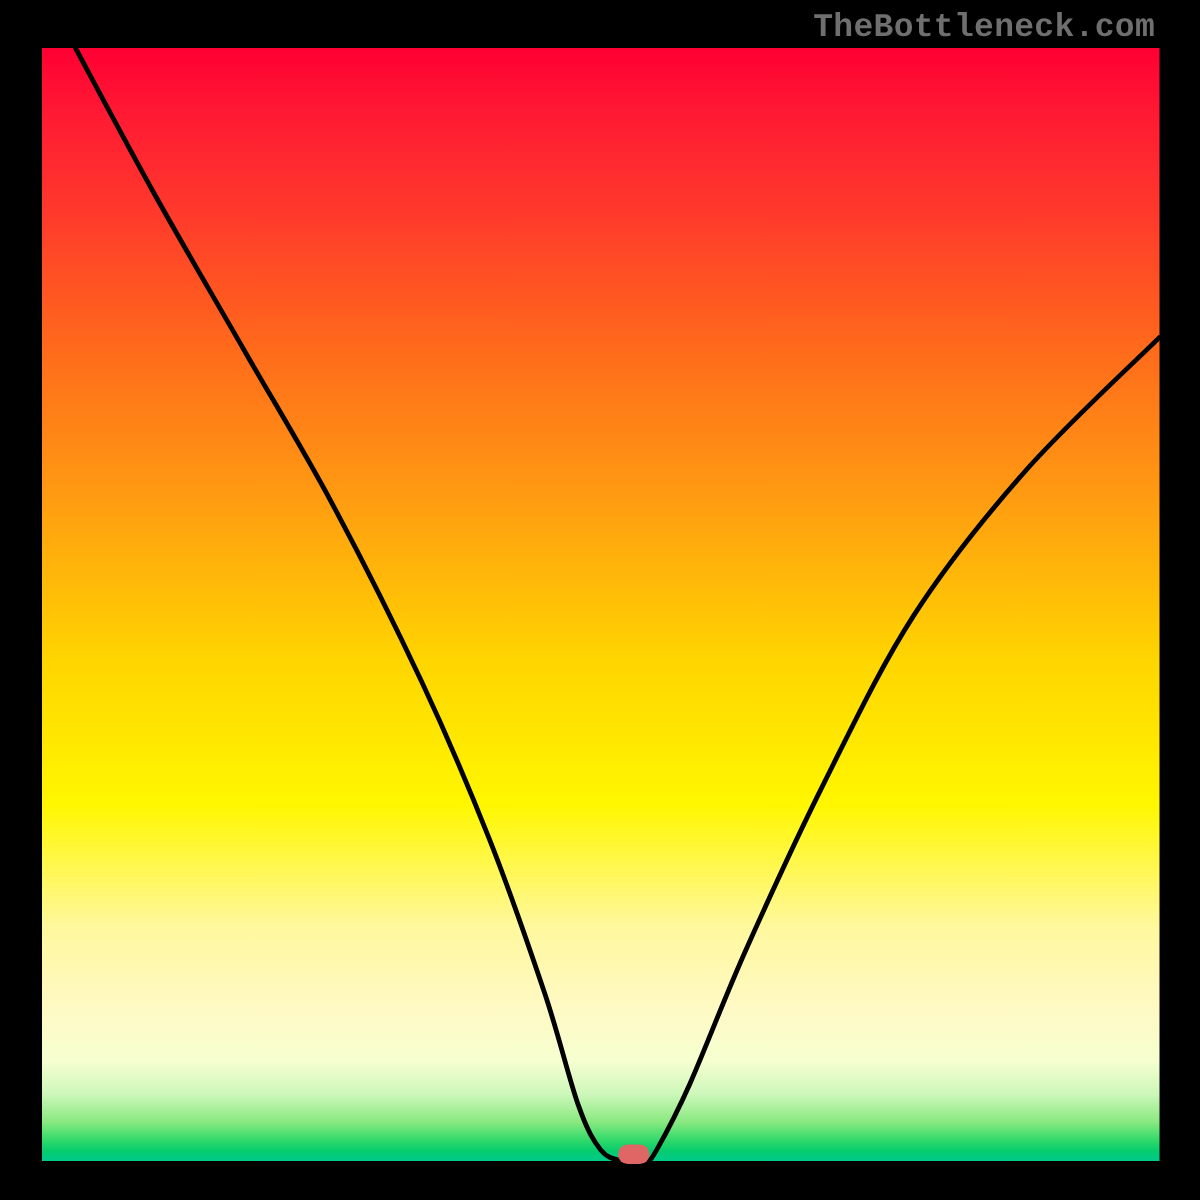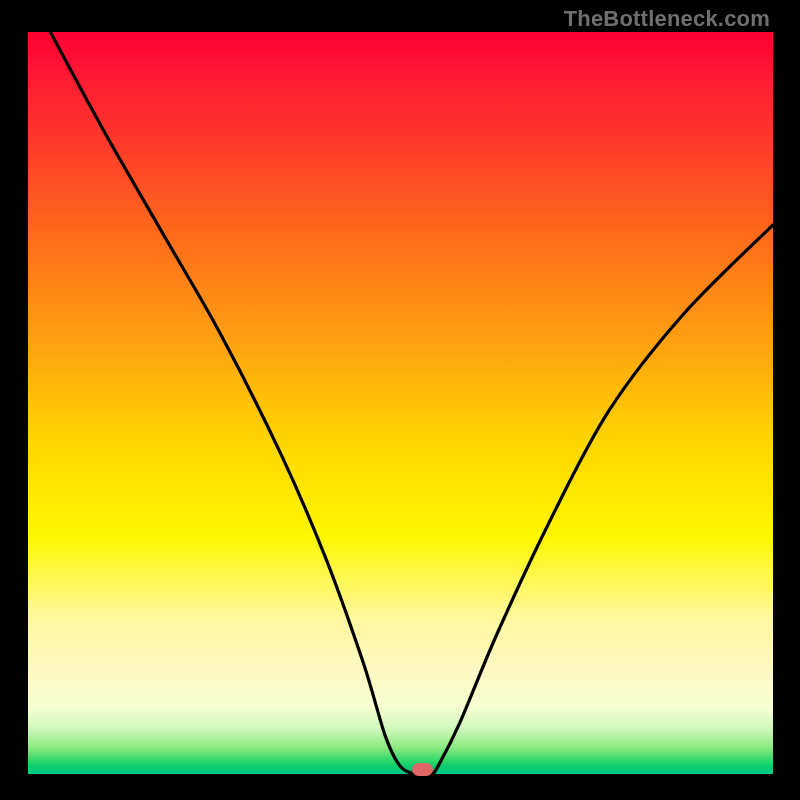--- a/index.html
+++ b/index.html
@@ -40,21 +40,21 @@
       #89e97f 96.5%,
       #2ed86a 98.2%,
       #06cc6e 99.1%,
       #00c98c 100%
     );
   }
   .attribution {
     position: absolute;
     top: 6px;
     right: 30px;
-    font-family: Liberation Sans, sans-serif;
+    font-family: Liberation Mono, monospace;
     font-size: 22px;
     font-weight: 600;
     color: #6f6f6f;
     letter-spacing: 0.2px;
   }
   svg.curve {
     position: absolute;
     left: 0;
     top: 0;
     width: 745px;

